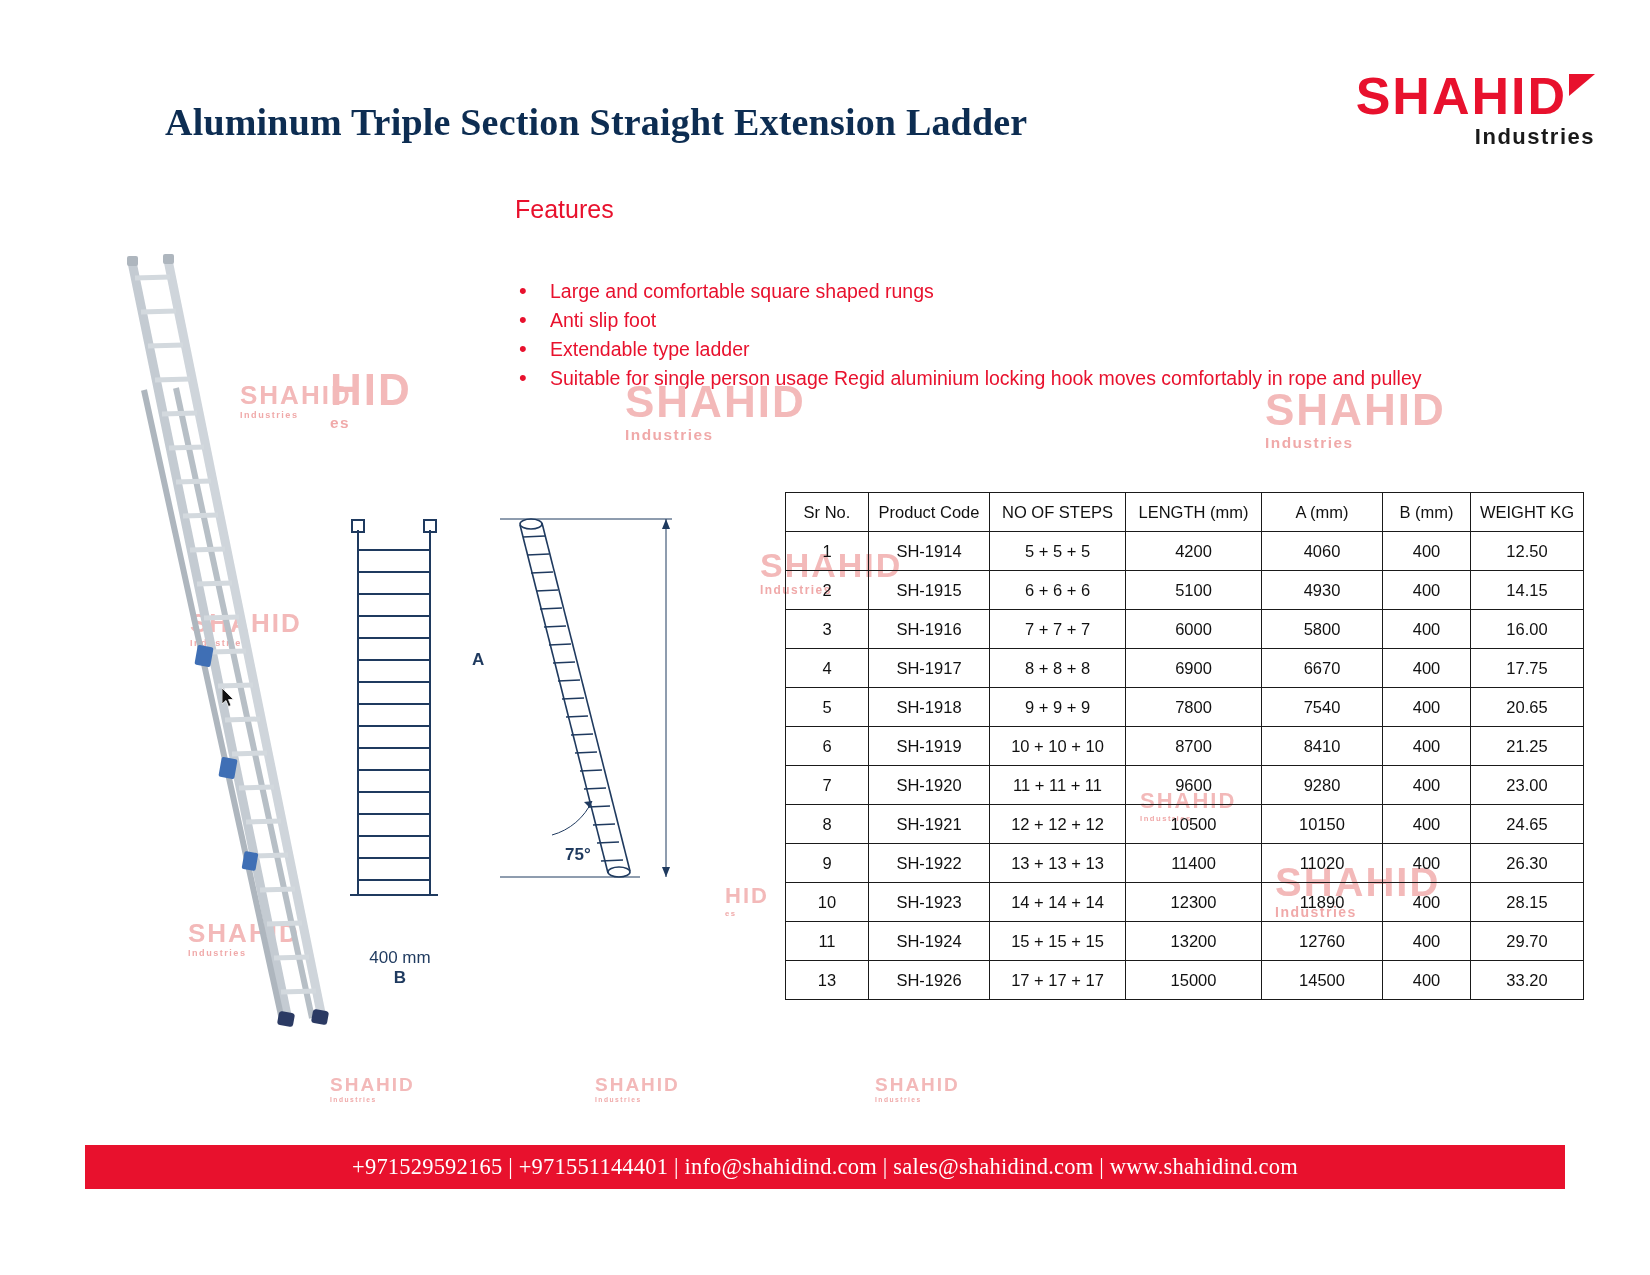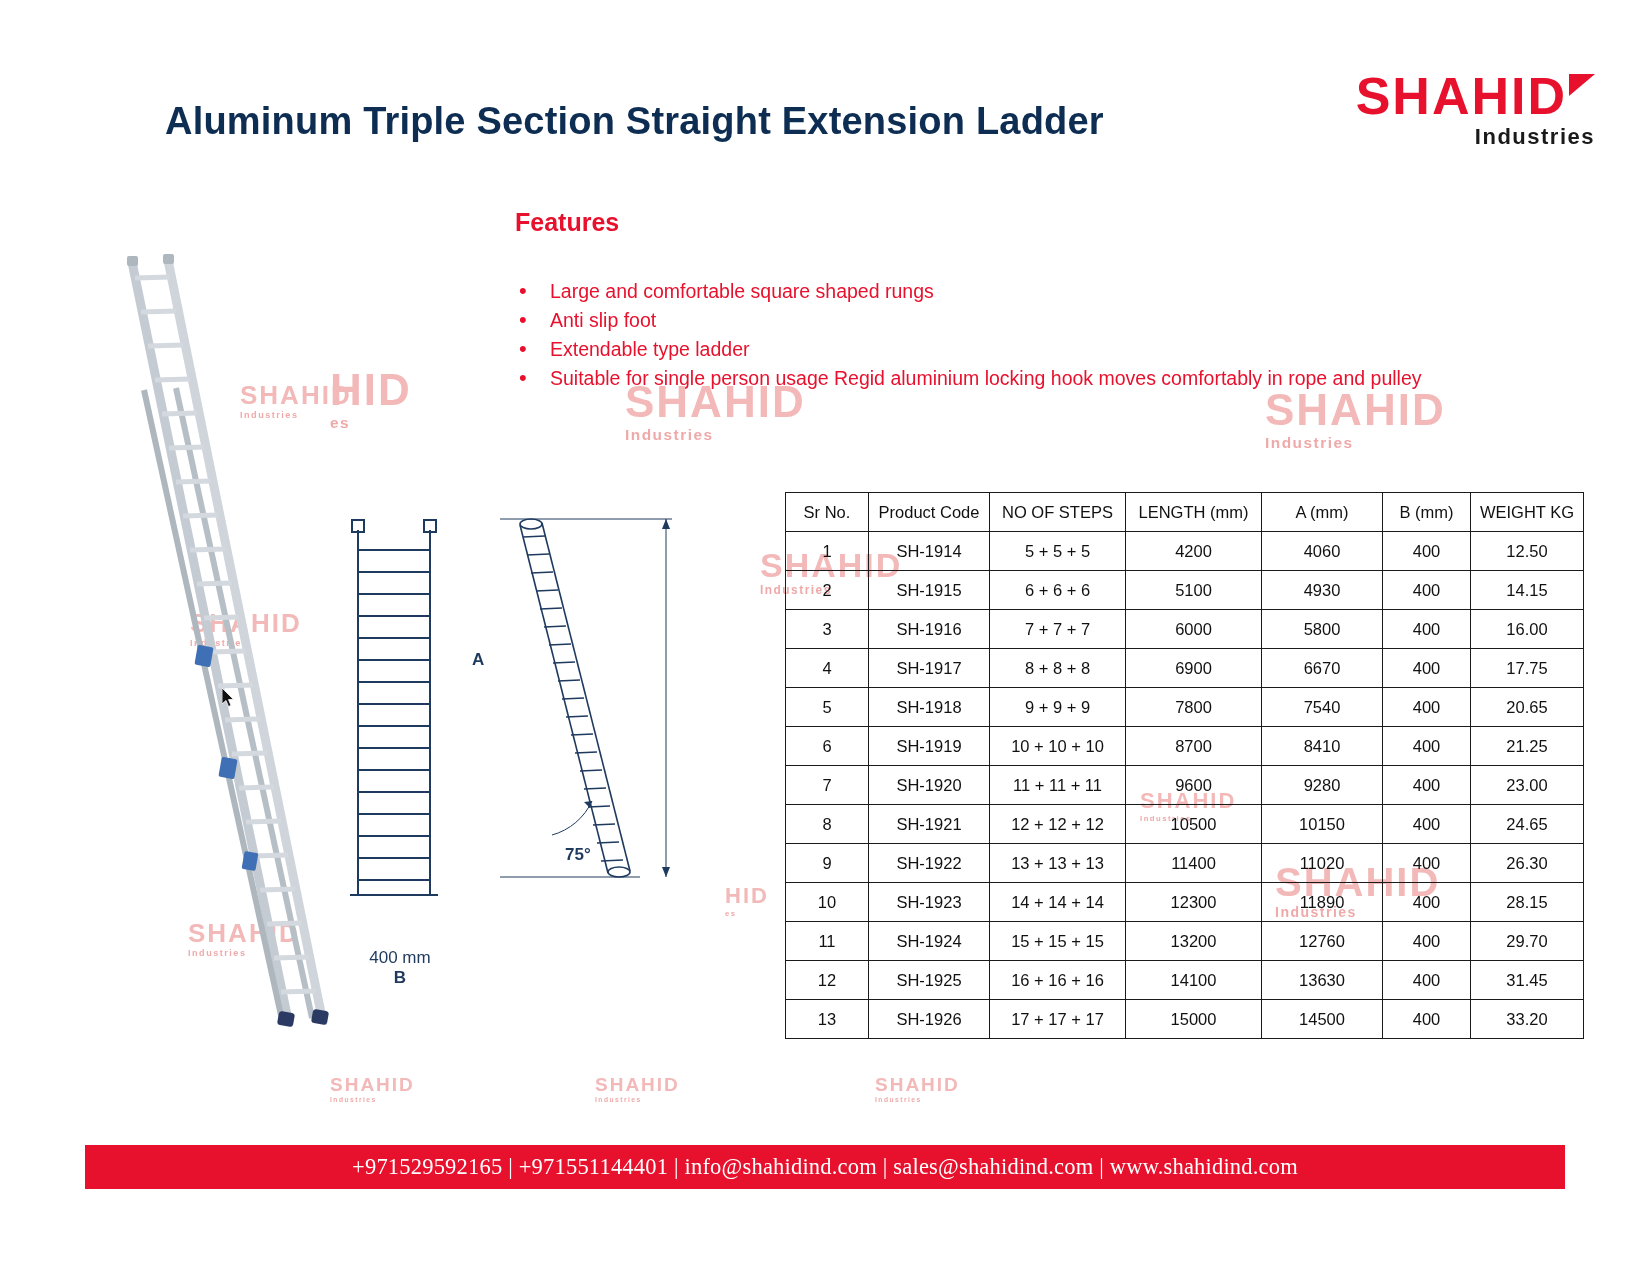--- a/index.html
+++ b/index.html
@@ -12,21 +12,21 @@
     height: 1275px;
     position: relative;
     font-family: "Liberation Sans", sans-serif;
     overflow: hidden;
   }
   
   .page-title {
     position: absolute;
     left: 165px;
     top: 100px;
-    font-family: Liberation Sans, sans-serif;
+    font-family: Liberation Serif, serif;
     font-weight: bold;
     font-size: 38px;
     color: #0d2d52;
     white-space: nowrap;
     letter-spacing: 0.2px;
   }
   .brand-logo {
     position: absolute;
     right: 55px;
     top: 70px;
@@ -57,23 +57,23 @@
     font-weight: bold;
     font-size: 22px;
     color: #1a1a1a;
     letter-spacing: 1.5px;
     margin-top: 4px;
   }
   
   .features-title {
     position: absolute;
     left: 515px;
-    top: 208px;
+    top: 195px;
     font-size: 25px;
-    font-weight: bold;
+    font-weight: normal;
     color: #e8112d;
   }
   .features-list {
     position: absolute;
     left: 515px;
     top: 278px;
     width: 1030px;
     margin: 0;
     padding: 0;
     list-style: none;
@@ -476,29 +476,20 @@
     <tr>
       <td class="c0">11</td>
       <td class="c1">SH-1924</td>
       <td class="c2">15 + 15 + 15</td>
       <td class="c3">13200</td>
       <td class="c4">12760</td>
       <td class="c5">400</td>
       <td class="c6">29.70</td>
     </tr>
     <tr>
-      <td class="c0">12</td>
-      <td class="c1">SH-1925</td>
-      <td class="c2">16 + 16 + 16</td>
-      <td class="c3">14100</td>
-      <td class="c4">13630</td>
-      <td class="c5">400</td>
-      <td class="c6">31.45</td>
-    </tr>
-    <tr>
       <td class="c0">13</td>
       <td class="c1">SH-1926</td>
       <td class="c2">17 + 17 + 17</td>
       <td class="c3">15000</td>
       <td class="c4">14500</td>
       <td class="c5">400</td>
       <td class="c6">33.20</td>
     </tr>
   </tbody>
 </table>

